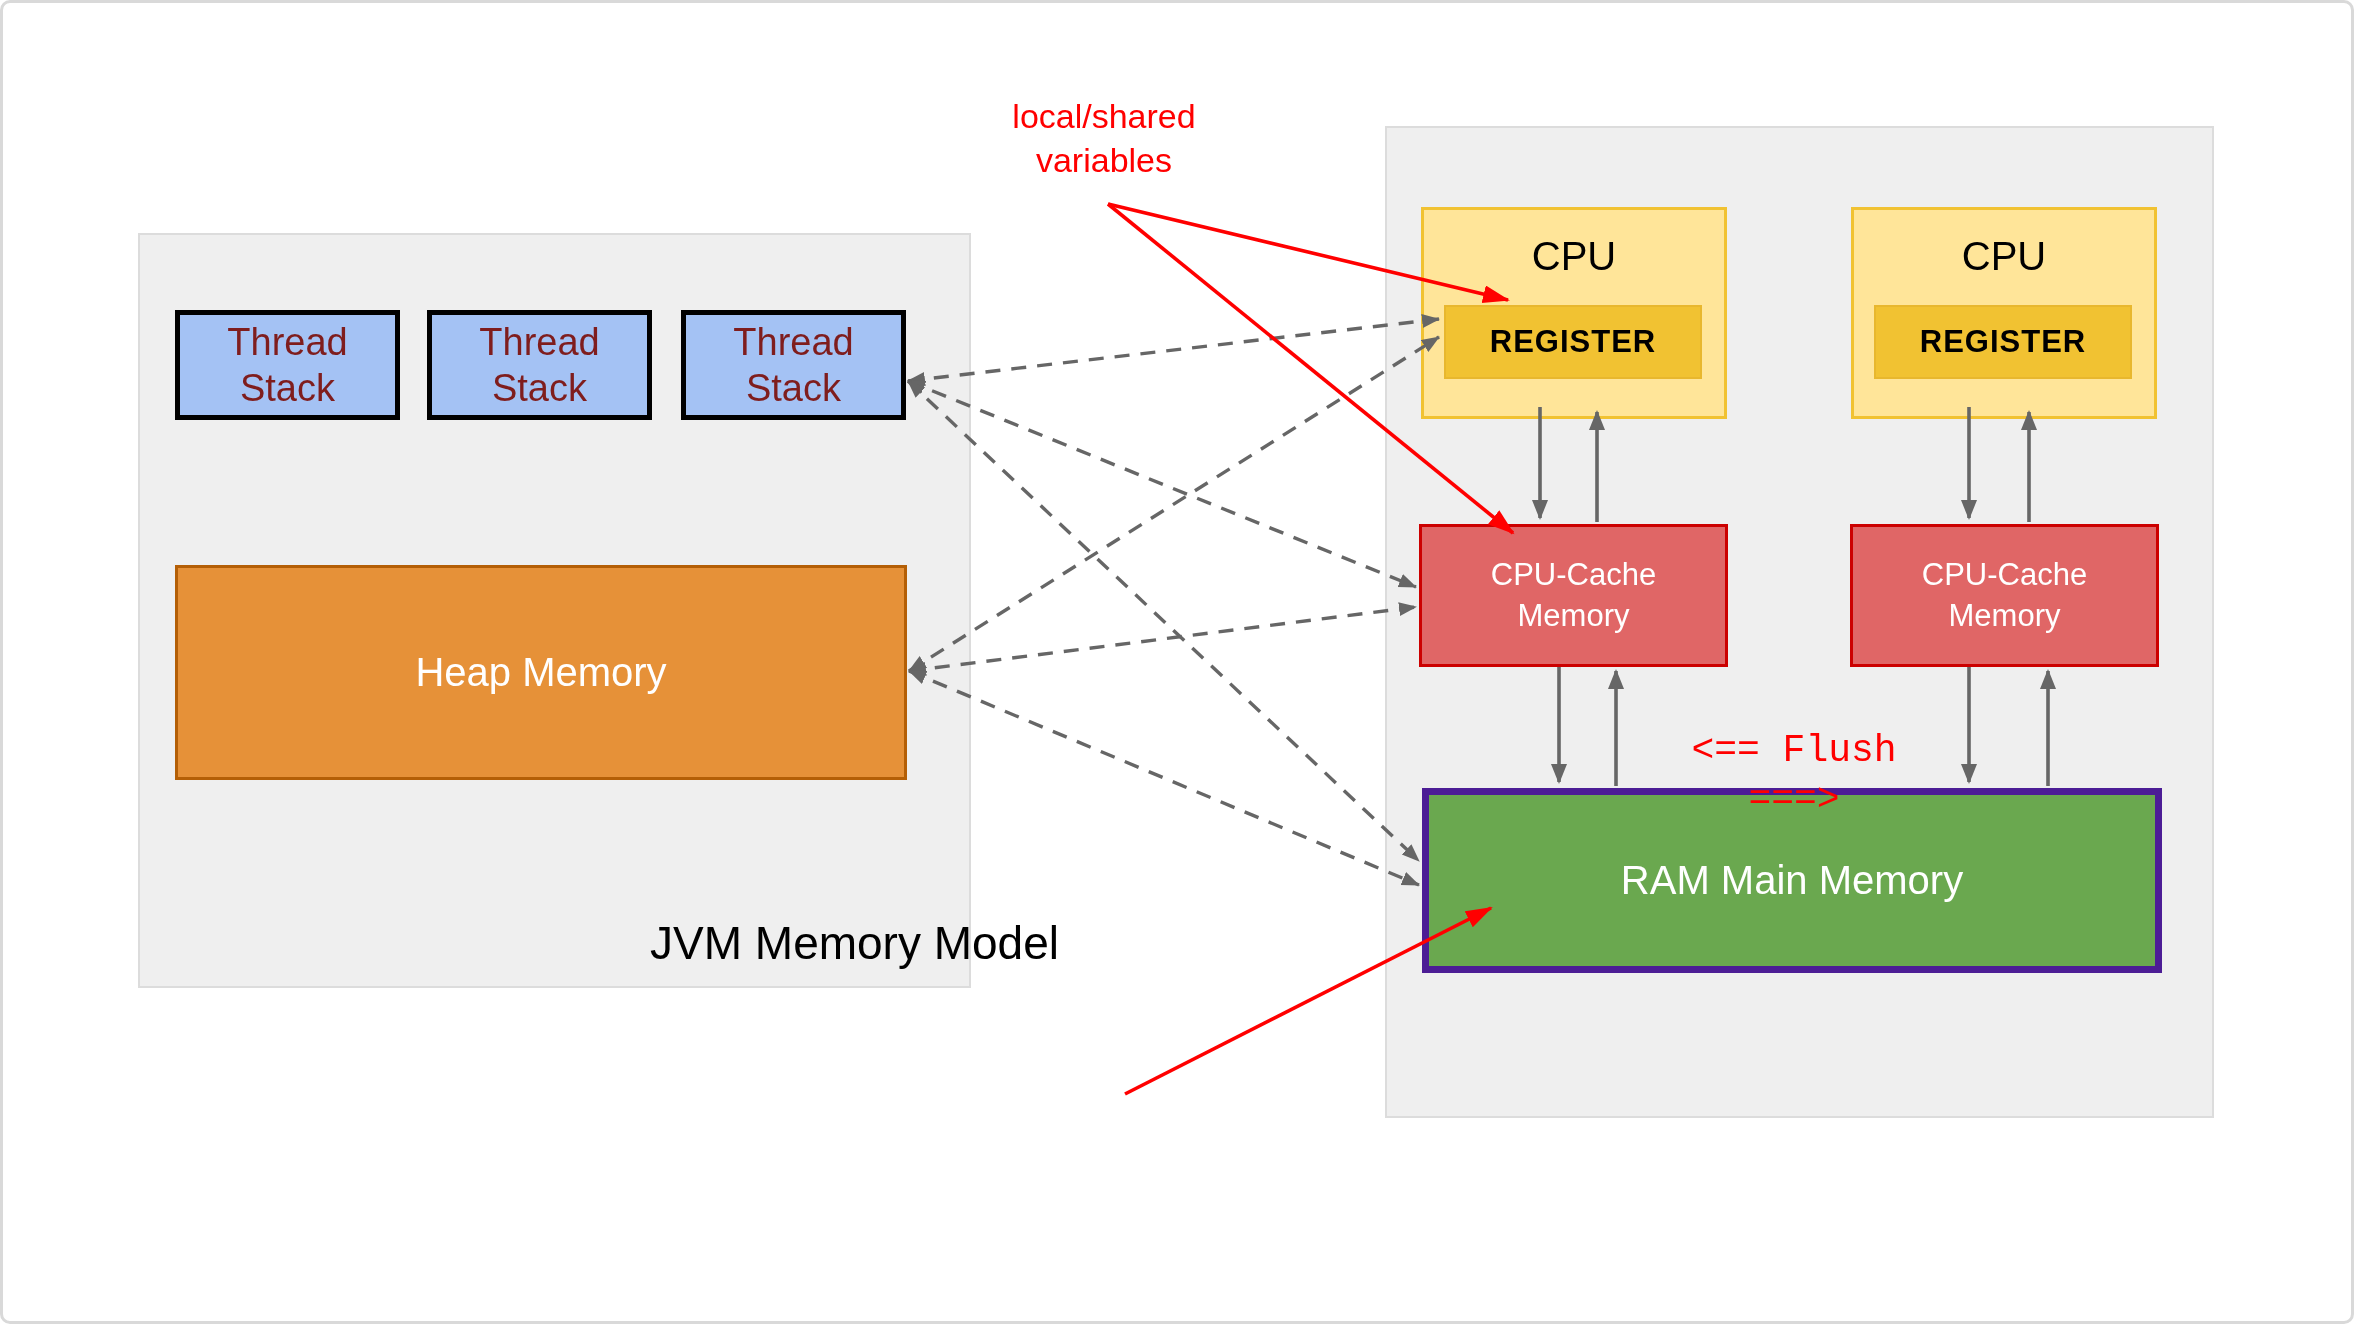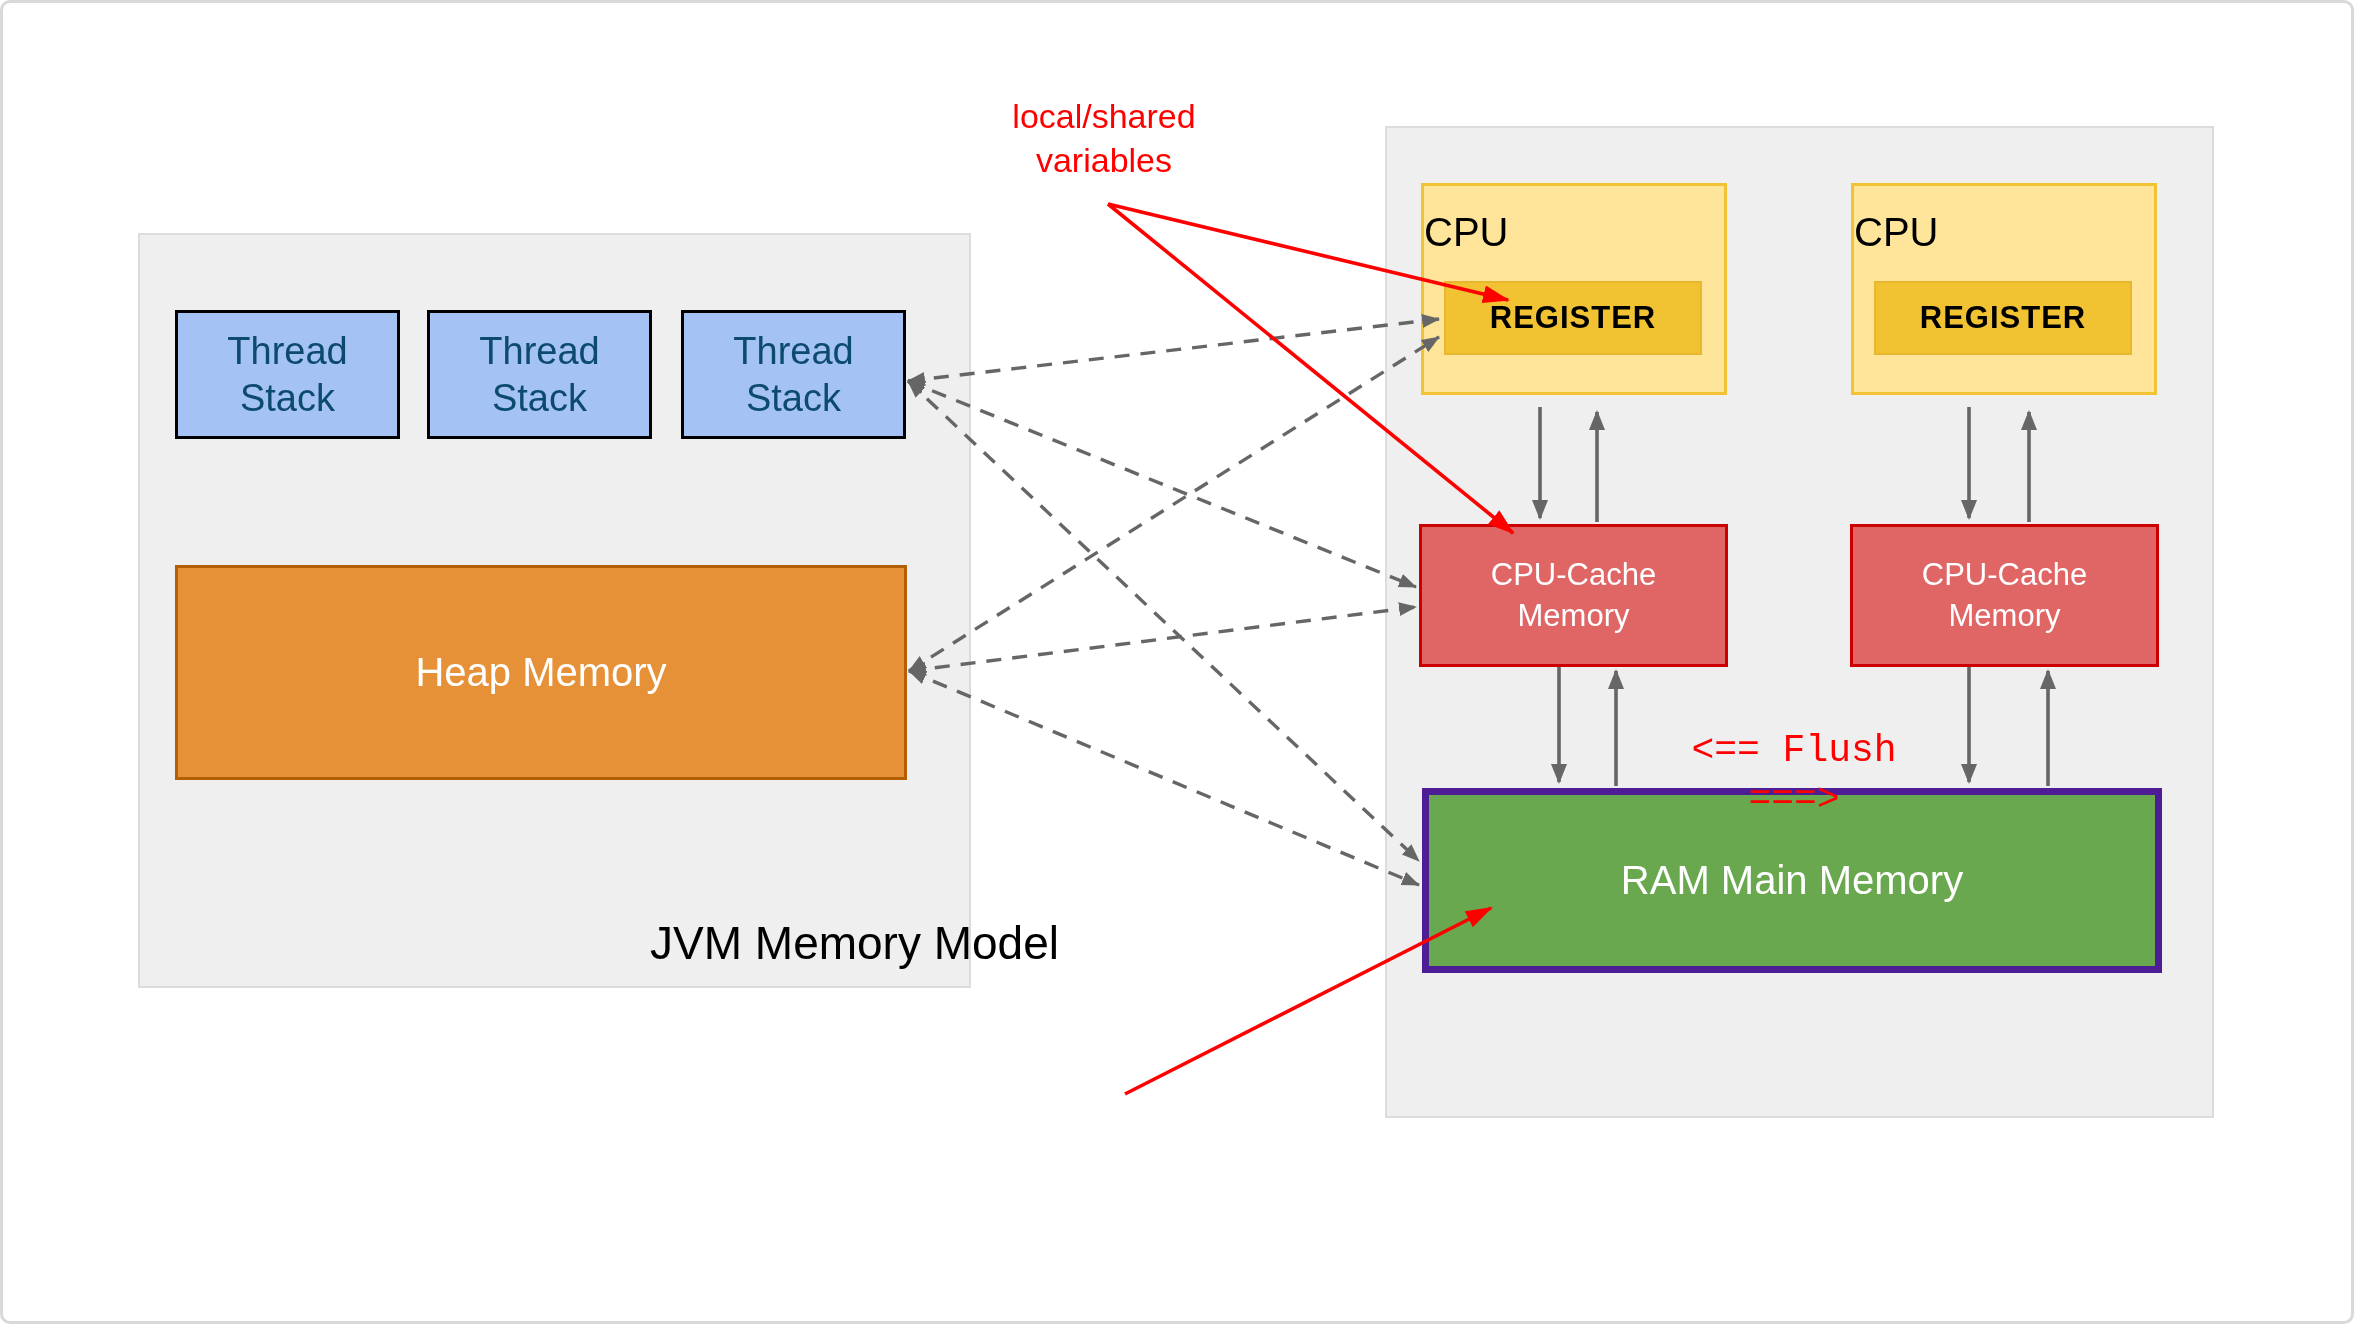--- a/index.html
+++ b/index.html
@@ -7,33 +7,33 @@
   .canvas{
     position:relative;width:2354px;height:1324px;background:#ffffff;
     border:3px solid #d9d9d9;border-radius:10px;box-sizing:border-box;overflow:hidden;
   }
   .panel{position:absolute;background:#efefef;border:2px solid #dcdcdc;box-sizing:border-box;}
   .panel-jvm{left:135px;top:230px;width:833px;height:755px;}
   .panel-cpu{left:1382px;top:123px;width:829px;height:992px;}
 
   .box{position:absolute;box-sizing:border-box;display:flex;align-items:center;justify-content:center;text-align:center;}
 
-  .thread{width:225px;height:129px;top:307px;background:#a4c2f4;border:3px solid #000000;
-          font-size:38px;line-height:1.22;color:#0c4a6e;padding:0 24px;}
+  .thread{width:225px;height:110px;top:307px;background:#a4c2f4;border:5px solid #000000;
+          font-size:38px;line-height:1.22;color:#7f1d1d;padding:0 24px;}
   .thread.t1{left:172px;} .thread.t2{left:424px;} .thread.t3{left:678px;}
 
   .heap{left:172px;top:562px;width:732px;height:215px;background:#e69138;border:3px solid #b45f06;
         font-size:40px;color:#ffffff;}
 
   .model-title{position:absolute;color:#000;font-size:46px;text-align:right;width:620px;}
   .jvm-title{left:436px;top:913px;}
   .cpu-title{left:1679px;top:1041px;}
 
-  .cpubox{width:306px;height:212px;top:180px;background:#ffe599;border:3px solid #f1c232;
-          display:flex;flex-direction:column;align-items:flex-start;box-sizing:border-box;position:absolute;}
+  .cpubox{width:306px;height:212px;top:204px;background:#ffe599;border:3px solid #f1c232;
+          display:flex;flex-direction:column;align-items:center;box-sizing:border-box;position:absolute;}
   .cpubox.c1{left:1418px;} .cpubox.c2{left:1848px;}
   .cpu-label{margin-top:24px;font-size:40px;color:#000;}
   .register{position:absolute;left:20px;top:95px;width:258px;height:74px;background:#f1c232;
             border:2px solid #e8b72e;display:flex;align-items:center;justify-content:center;
             font-size:31px;color:#000;letter-spacing:1px;box-sizing:border-box;font-weight:bold;}
 
   .cache{width:309px;height:143px;top:521px;background:#e06666;border:3px solid #cc0000;
          font-size:31px;line-height:1.3;color:#ffffff;padding:0 43px;}
   .cache.c1{left:1416px;} .cache.c2{left:1847px;}
 

